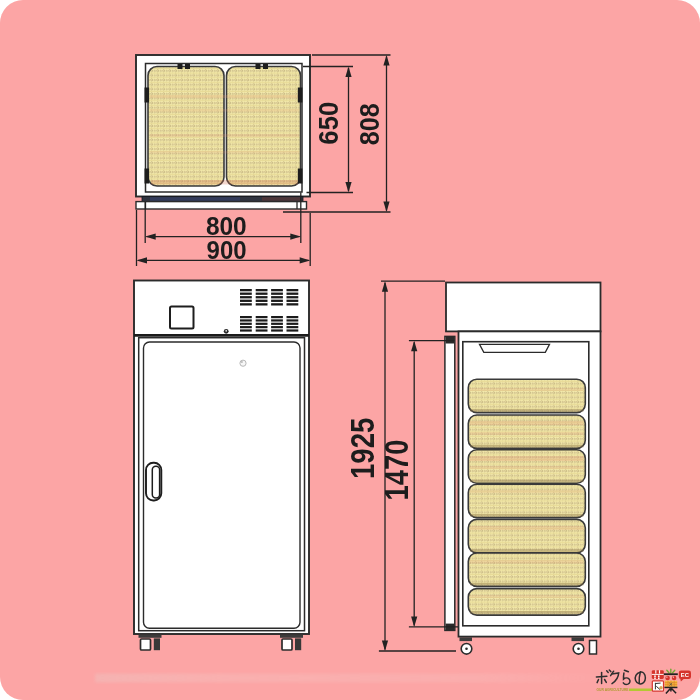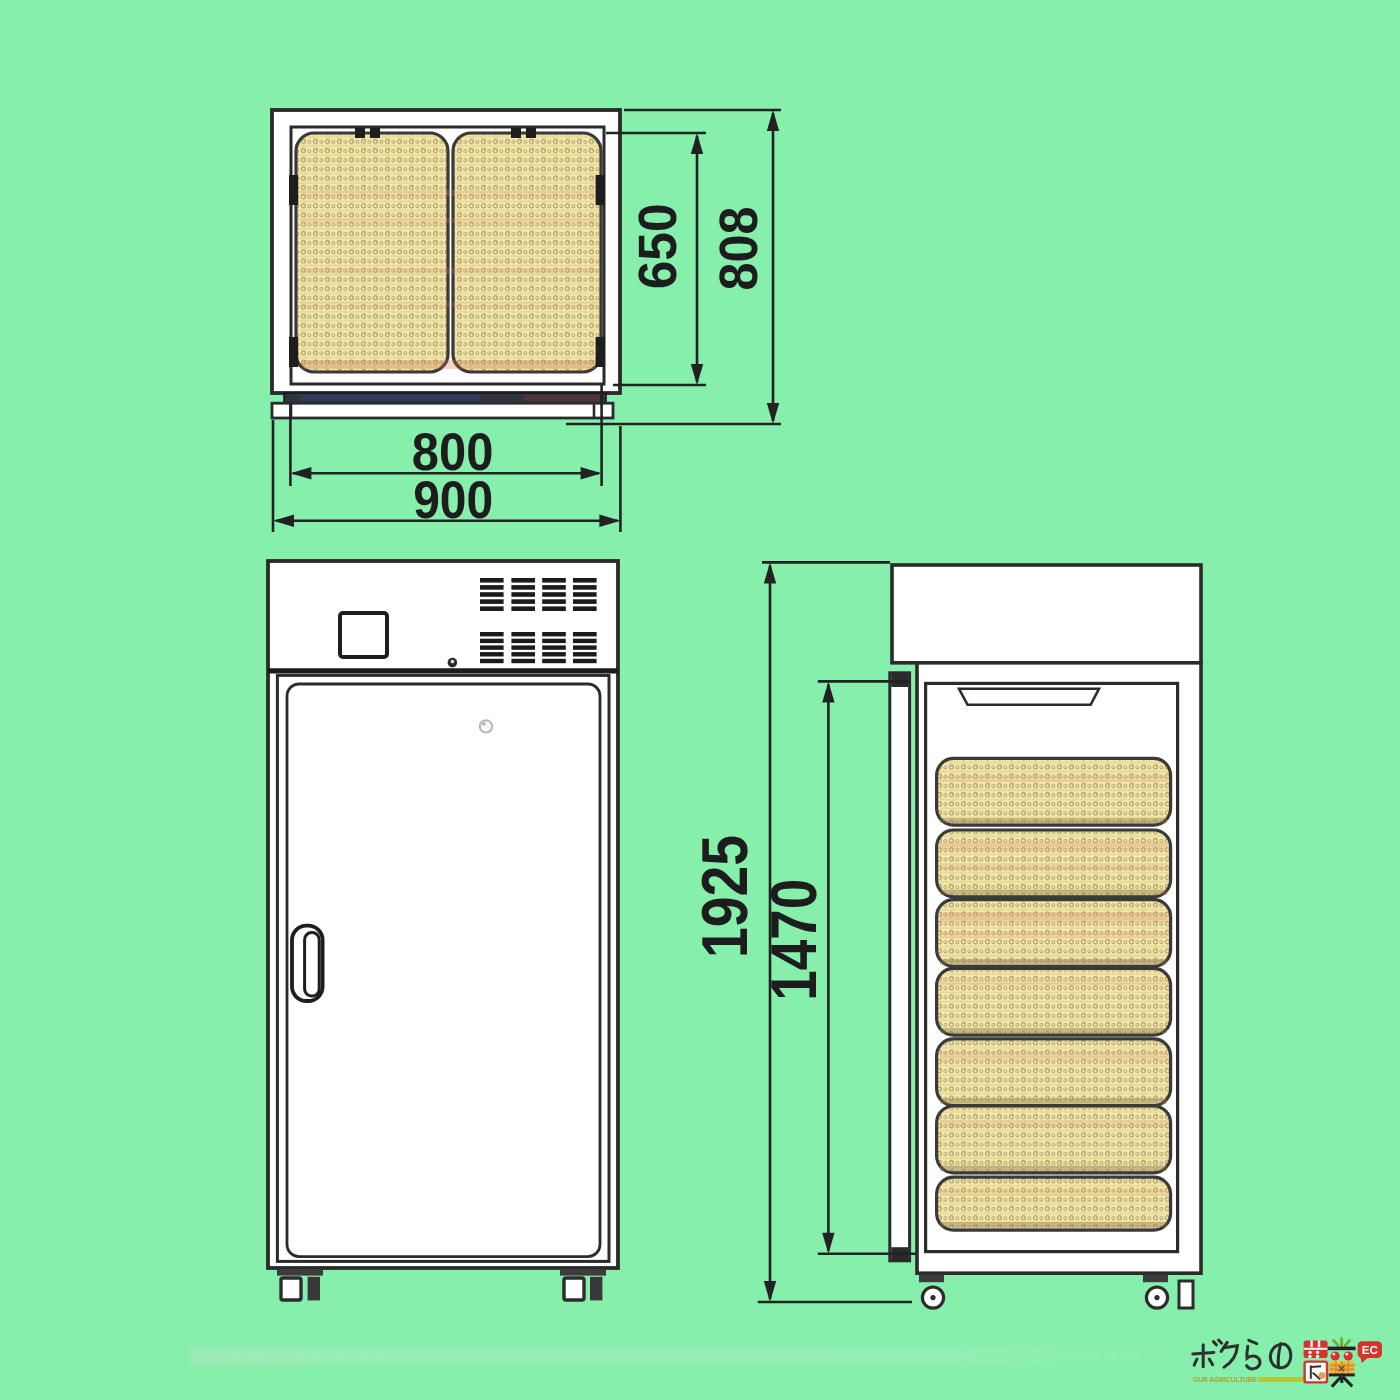--- a/index.html
+++ b/index.html
@@ -1,16 +1,16 @@
 <!DOCTYPE html>
 <html><head>
 <meta charset="utf-8">
 <style>
   html,body{margin:0;padding:0;background:#ffffff;}
-  .wrap{width:700px;height:700px;position:relative;overflow:hidden;background:#86efac;}
+  .wrap{width:700px;height:700px;position:relative;overflow:hidden;background:#fca5a5;border-radius:23px;}
   text{font-family:"Liberation Sans", sans-serif;}
 </style>
 </head>
 <body>
 <div class="wrap">
 <svg style="filter:blur(0.38px)" width="700" height="700" viewBox="0 0 700 700">
 <defs>
   <pattern id="tx" width="6" height="4.6" patternUnits="userSpaceOnUse">
     <rect width="6" height="4.6" fill="#f3e9ab"></rect>
     <rect y="3.5" width="6" height="1.1" fill="#e8db97"></rect>

